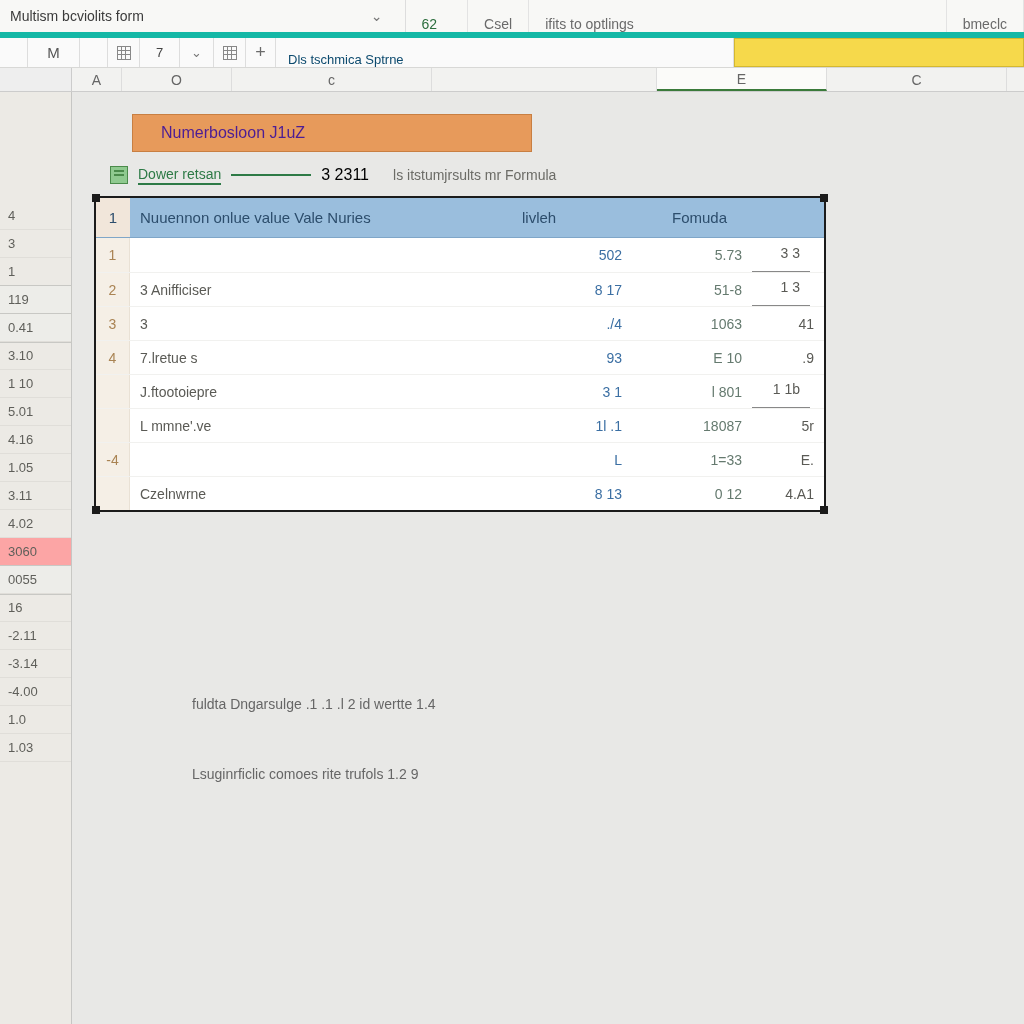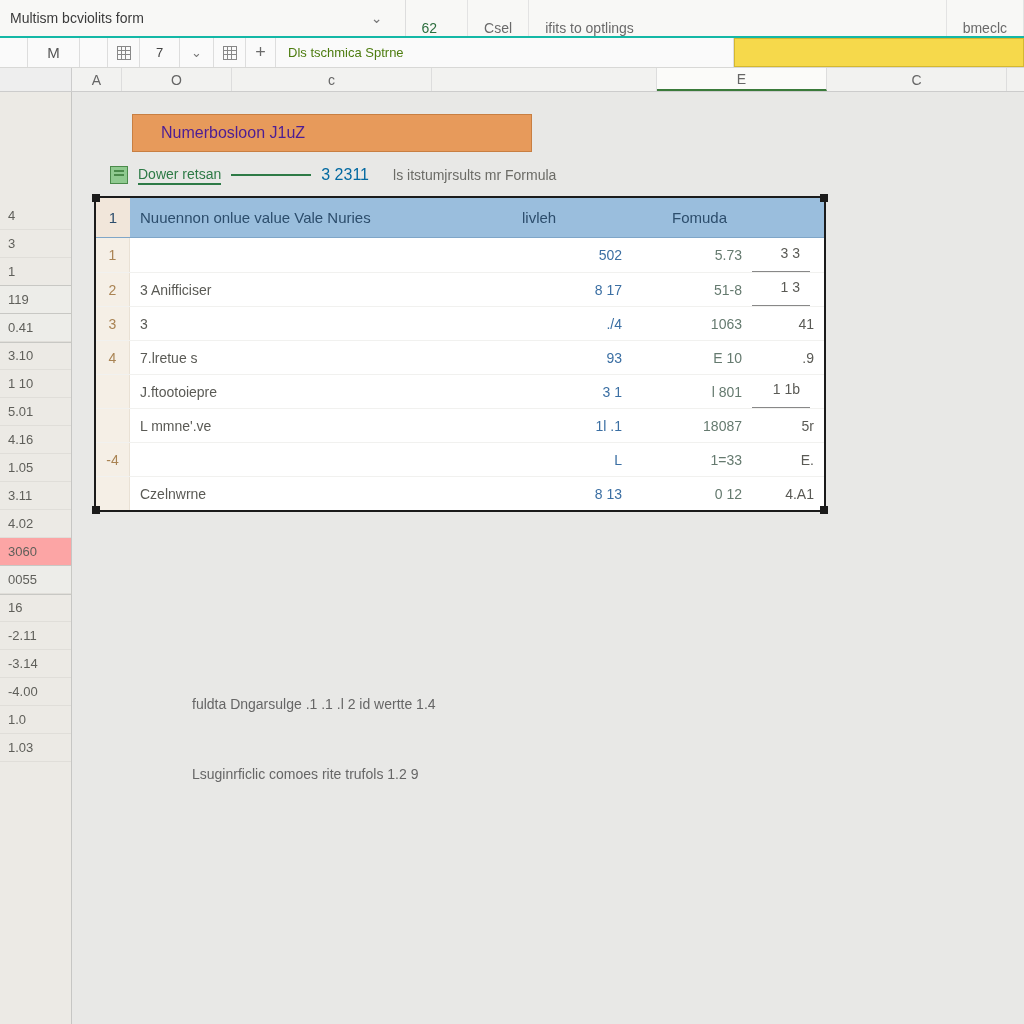--- a/index.html
+++ b/index.html
@@ -1,39 +1,39 @@
 <!DOCTYPE html>
 <html><head>
 <meta charset="utf-8">
 <style>
 * { box-sizing: border-box; margin: 0; padding: 0; font-family: "Segoe UI", Arial, sans-serif; }
 html, body { width: 1024px; height: 1024px; overflow: hidden; background: #e8e8e6; color: #333; font-size: 13px; }
 
 
-.top-row { display: flex; align-items: stretch; height: 38px; border-bottom: 2px solid #14b8a6; background: #f8f8f6; }
+.top-row { display: flex; align-items: stretch; height: 38px; border-bottom: 6px solid #14b8a6; background: #f8f8f6; }
 .top-row .doc-name { flex: 1; display: flex; align-items: center; padding: 0 10px; font-size: 14px; color: #3b3b3b; border-right: 1px solid #ddd; }
 .top-row .doc-name .tri { margin-left: auto; margin-right: 12px; color: #777; }
 .top-row .segment { display: flex; align-items: flex-end; padding: 0 16px; color: #6a6a6a; font-size: 14px; border-right: 1px solid #e3e3e3; }
 .top-row .segment.num { color: #2c6e3e; padding-right: 30px; }
 
 
 .fx-row { display: flex; align-items: stretch; height: 30px; background: #fafafa; border-bottom: 1px solid #d8d8d6; }
 .name-box { width: 52px; display:flex; align-items:center; justify-content:center; color:#555; border-right:1px solid #ddd; font-size:15px; }
 .name-box.blank { width: 28px; }
 .hist { width: 32px; display:flex; align-items:center; justify-content:center; border-right:1px solid #ddd; }
 .mini-icon { width:14px; height:14px; border:1px solid #888; background:
   linear-gradient(#888,#888) 0 33%/100% 1px no-repeat,
   linear-gradient(#888,#888) 0 66%/100% 1px no-repeat,
   linear-gradient(#888,#888) 33% 0/1px 100% no-repeat,
   linear-gradient(#888,#888) 66% 0/1px 100% no-repeat;
 }
 .fx-num { width: 40px; display:flex; align-items:center; justify-content:center; color:#444; border-right:1px solid #ddd; }
 .fx-dd { width: 34px; display:flex; align-items:center; justify-content:center; color:#777; border-right:1px solid #ddd; }
 .fx-plus { width: 30px; display:flex; align-items:center; justify-content:center; color:#6a6a6a; font-size:18px; border-right:1px solid #ddd; }
-.fx-input { flex:1; display:flex; align-items:center; padding:0 12px; color:#4d7c0f; border-right:1px solid #ddd; }
+.fx-input { flex:1; display:flex; align-items:flex-end; padding:0 12px; color:#0c4a6e; border-right:1px solid #ddd; }
 .fx-tag { width: 290px; background:#f6d94b; border:1px solid #d4b830; display:flex; align-items:center; padding:0 10px; color:#7a6a20; }
 
 
 .col-head-row { display:flex; height: 24px; background:#f2f2f0; border-bottom:1px solid #ccc; }
 .row-gutter-head { width: 72px; border-right:1px solid #ccc; background:#eee; }
 .col-head { display:flex; align-items:center; justify-content:center; color:#666; border-right:1px solid #ddd; font-size:14px; }
 .col-A { width: 50px; }
 .col-O { width: 110px; }
 .col-c { width: 200px; }
 .col-D { width: 225px; }
@@ -53,21 +53,21 @@
 .orange-title { position:absolute; left: 60px; top: 22px; width: 400px; height: 38px; background:#e79a5b; border:1px solid #c87f42; display:flex; align-items:center; padding:0 28px; color:#4c1d95; font-size:16px; }
 
 
 .green-row { position:absolute; left: 38px; top: 70px; height: 26px; display:flex; align-items:center; gap:10px; }
 .green-icon { width:18px; height:18px; background:#8fc98f; border:1px solid #4a8a4a; position:relative; }
 .green-icon::after { content:""; position:absolute; inset:3px; background:
   linear-gradient(#4a8a4a,#4a8a4a) 0 0/100% 2px no-repeat,
   linear-gradient(#4a8a4a,#4a8a4a) 0 50%/100% 2px no-repeat; }
 .green-label { color:#2d7a46; font-size:14px; border-bottom:2px solid #2d7a46; padding-bottom:1px; }
 .green-line { width:80px; height:2px; background:#2d7a46; }
-.green-num { color:#0369a1; font-size:16px; font-weight:500; }
+.green-num { color:#000000; font-size:16px; font-weight:500; }
 .green-tail { color:#6b6b66; font-size:14px; margin-left:14px; }
 
 
 .sel-table { position:absolute; left: 22px; top: 104px; width: 732px; border:2px solid #1b1b1b; background:#fff; }
 .sel-table .handle { position:absolute; width:8px; height:8px; background:#1b1b1b; }
 .sel-table .handle.tl { left:-4px; top:-4px; }
 .sel-table .handle.tr { right:-4px; top:-4px; }
 .sel-table .handle.bl { left:-4px; bottom:-4px; }
 .sel-table .handle.br { right:-4px; bottom:-4px; }
 

